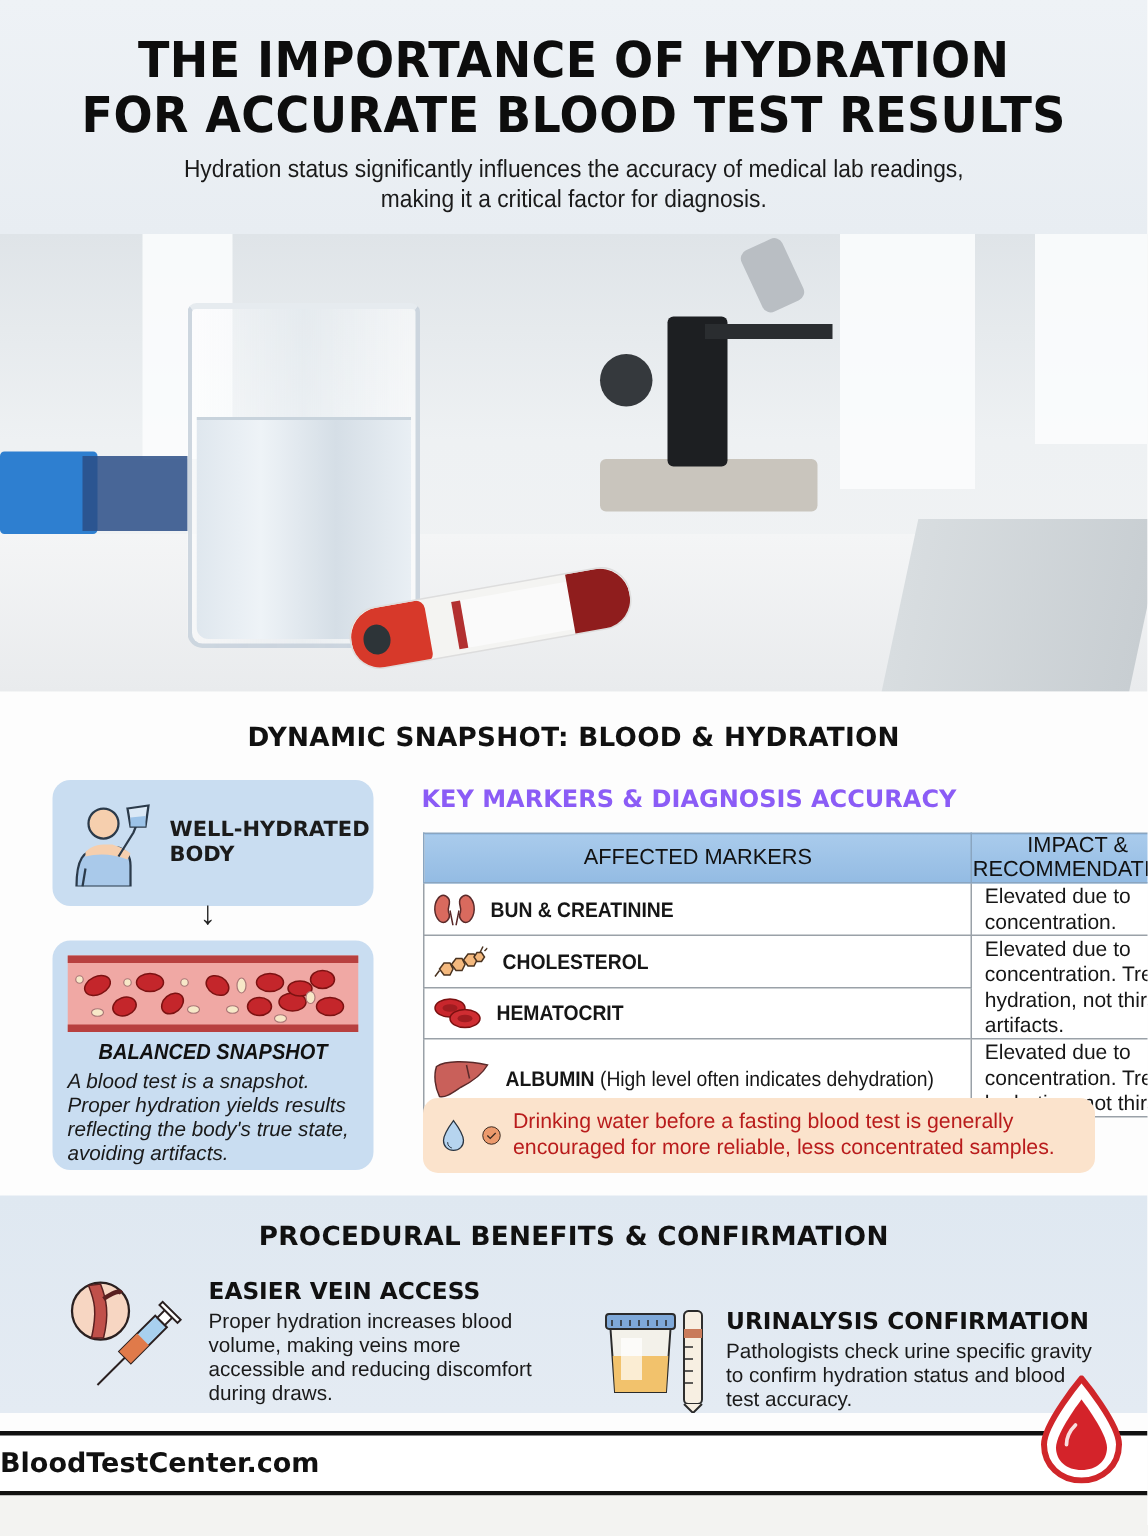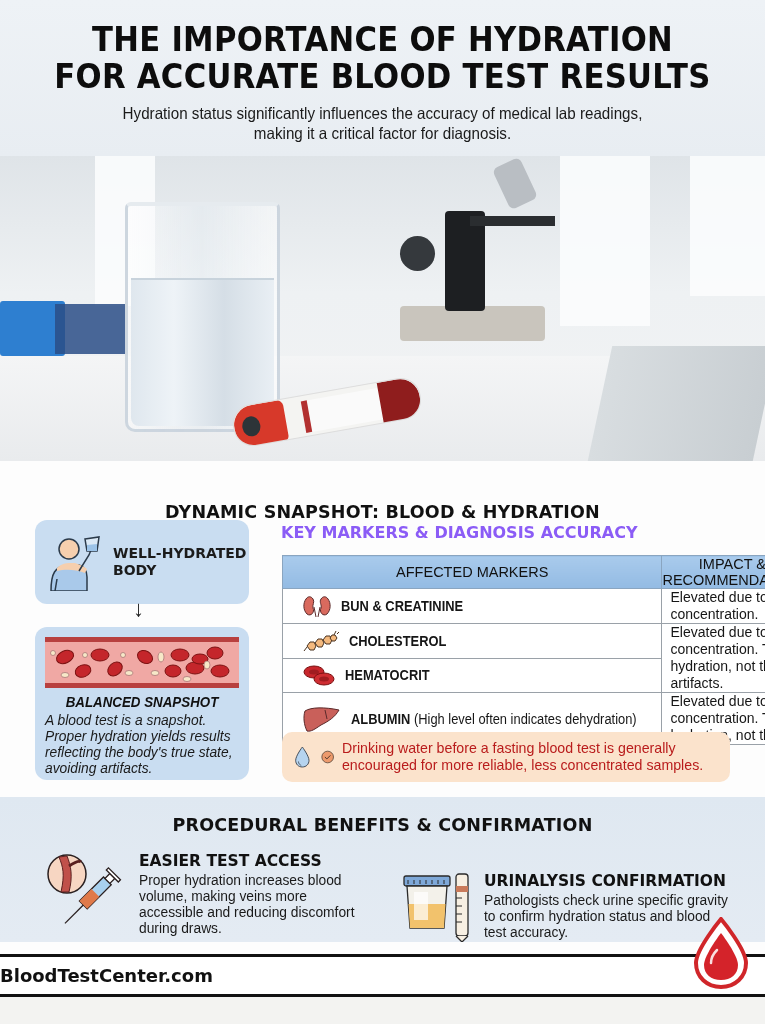--- a/index.html
+++ b/index.html
@@ -36,37 +36,37 @@
   .tube { position: absolute; left: 232px; top: 235px; width: 190px; height: 42px; transform: rotate(-10deg);
     border-radius: 20px; overflow: hidden; background: #f4f4f2; border: 1px solid #ddd; }
   .tube-cap { position: absolute; left: 0; top: 0; width: 52px; height: 42px; background: #d7392a; border-radius: 20px 6px 6px 20px; }
   .tube-cap::after { content: ""; position: absolute; left: 8px; top: 11px; width: 18px; height: 20px; border-radius: 50%; background: #2d3438; }
   .tube-blood { position: absolute; right: 0; top: 0; width: 40px; height: 42px; background: #8f1d1d; border-radius: 0 20px 20px 0; }
   .tube-label { position: absolute; left: 70px; top: 5px; width: 80px; height: 32px; background: #fafafa; border-left: 6px solid #b23030; }
 
   
   .sec-title { position: absolute; left: 0; width: 765px; text-align: center; font-family: "DejaVu Sans", sans-serif;
     font-weight: 700; font-size: 17.5px; color: #111; letter-spacing: 0.2px; }
-  .dyn-title { top: 502px; }
+  .dyn-title { top: 482px; }
 
   .card { position: absolute; background: #c9ddf1; border-radius: 12px; }
   .card-body { left: 35px; top: 520px; width: 214px; height: 84px; display: flex; align-items: center; }
   .card-body .label { font-family: "DejaVu Sans", sans-serif; font-weight: 700; font-size: 14px; line-height: 17px; color: #1b1b1b; margin-left: 8px; }
   .person { margin-left: 10px; }
   .arrow-down { position: absolute; left: 133px; top: 596px; font-size: 22px; color: #222; }
   .card-snap { left: 35px; top: 627px; width: 214px; height: 153px; font-style: italic; }
   .vessel { position: absolute; left: 10px; top: 8px; width: 194px; height: 55px; }
   .snap-title { position: absolute; left: 0; top: 67px; width: 214px; text-align: center; font-weight: 700; font-size: 14.5px; color: #111; transform: scaleX(.92); }
   .snap-text { position: absolute; left: 10px; top: 86px; width: 200px; font-size: 13.8px; line-height: 16px; color: #1a1a1a; }
 
   .km-title { position: absolute; left: 281px; top: 523px; font-family: "DejaVu Sans", sans-serif; font-weight: 700; font-size: 16px; color: #8b5cf6; }
   table.markers { position: absolute; left: 282px; top: 555px; width: 447px; border-collapse: collapse; background: #fff; font-size: 14px; }
   table.markers th { background: linear-gradient(180deg, #a9cbec, #93bbe3); font-weight: 400; font-size: 14.5px; height: 29px; border: 1px solid #8aa5c0; color: #111; }
   table.markers td { border: 1px solid #9aa1a8; color: #161616; vertical-align: middle; }
-  td.m { width: 224px; height: 32px; padding-left: 20px; }
+  td.m { width: 224px; height: 32px; padding-left: 6px; }
   td.m .wrap { display: flex; align-items: center; }
   td.m .name { font-weight: 700; margin-left: 10px; transform: scaleX(.92); transform-origin: left; white-space: nowrap; }
   td.m .note { font-weight: 400; }
   td.i { padding-left: 8px; line-height: 17px; font-size: 14px; }
   .alb .name { white-space: normal; line-height: 16px; font-weight: 400 !important; }
   .alb .name b { font-weight: 700; }
 
   .tip { position: absolute; left: 282px; top: 732px; width: 448px; height: 50px; background: #fbe3cc; border-radius: 10px; display: flex; align-items: center; }
   .tip .text { font-size: 14.2px; line-height: 17px; color: #b91c1c; margin-left: 8px; }
 
@@ -266,21 +266,21 @@
     <path d="M24 14 C30 10 34 8 36 10" fill="none" stroke="#5a2020" stroke-width="3"></path>
     <g transform="rotate(-45 50 42)">
       <rect x="34" y="36" width="34" height="11" fill="#a8d0ee" stroke="#2a2020" stroke-width="1.3"></rect>
       <rect x="34" y="36" width="17" height="11" fill="#e07a4a"></rect>
       <rect x="68" y="38" width="7" height="7" fill="#fff" stroke="#2a2020" stroke-width="1.3"></rect>
       <rect x="75" y="33" width="3" height="17" fill="#fff" stroke="#2a2020" stroke-width="1.3"></rect>
       <line x1="34" y1="41.5" x2="8" y2="41.5" stroke="#2a2020" stroke-width="1.3"></line>
     </g>
   </svg>
   <div style="margin-left:12px">
-    <div class="bt">EASIER TEST ACCESS</div>
+    <div class="bt">EASIER VEIN ACCESS</div>
     <div class="bd" style="width:232px">Proper hydration increases blood volume, making veins more accessible and reducing discomfort during draws.</div>
   </div>
 </div>
 
 <div class="benefit b2">
   <svg width="72" height="70" viewBox="0 0 72 70" style="flex:none">
     <rect x="2" y="4" width="46" height="10" rx="2" fill="#7ea8d8" stroke="#2a2a2a" stroke-width="1.3"></rect>
     <path d="M6 8 L6 12 M12 8 L12 12 M18 8 L18 12 M24 8 L24 12 M30 8 L30 12 M36 8 L36 12 M42 8 L42 12" stroke="#2a2a2a"></path>
     <path d="M5 14 L8 56 L42 56 L45 14 Z" fill="#f3f1ea" stroke="#2a2a2a" stroke-width="1.3"></path>
     <path d="M6.5 32 L8 56 L42 56 L43.5 32 Z" fill="#f2c26c"></path>

